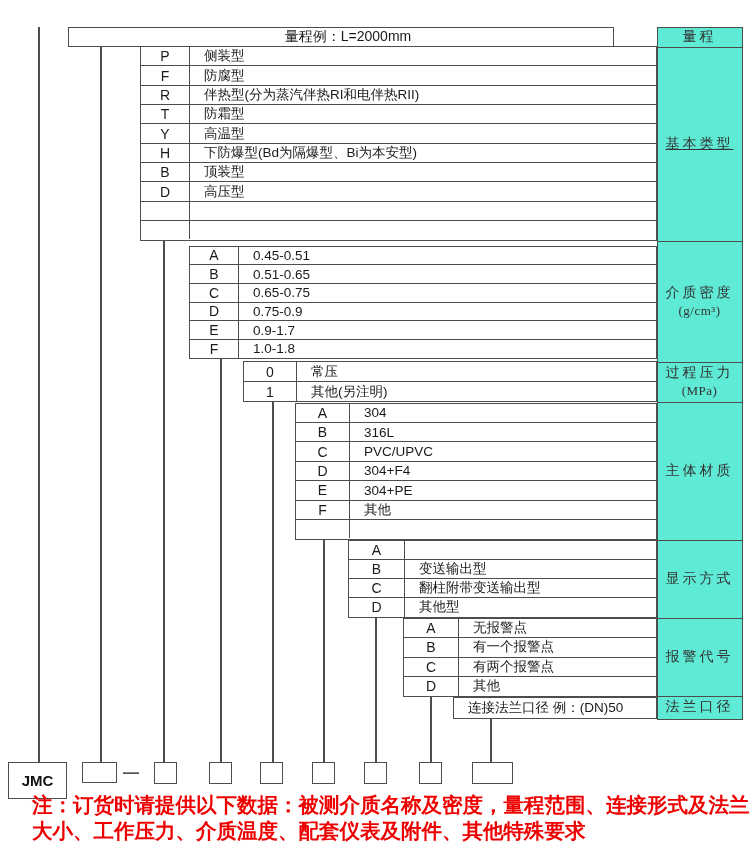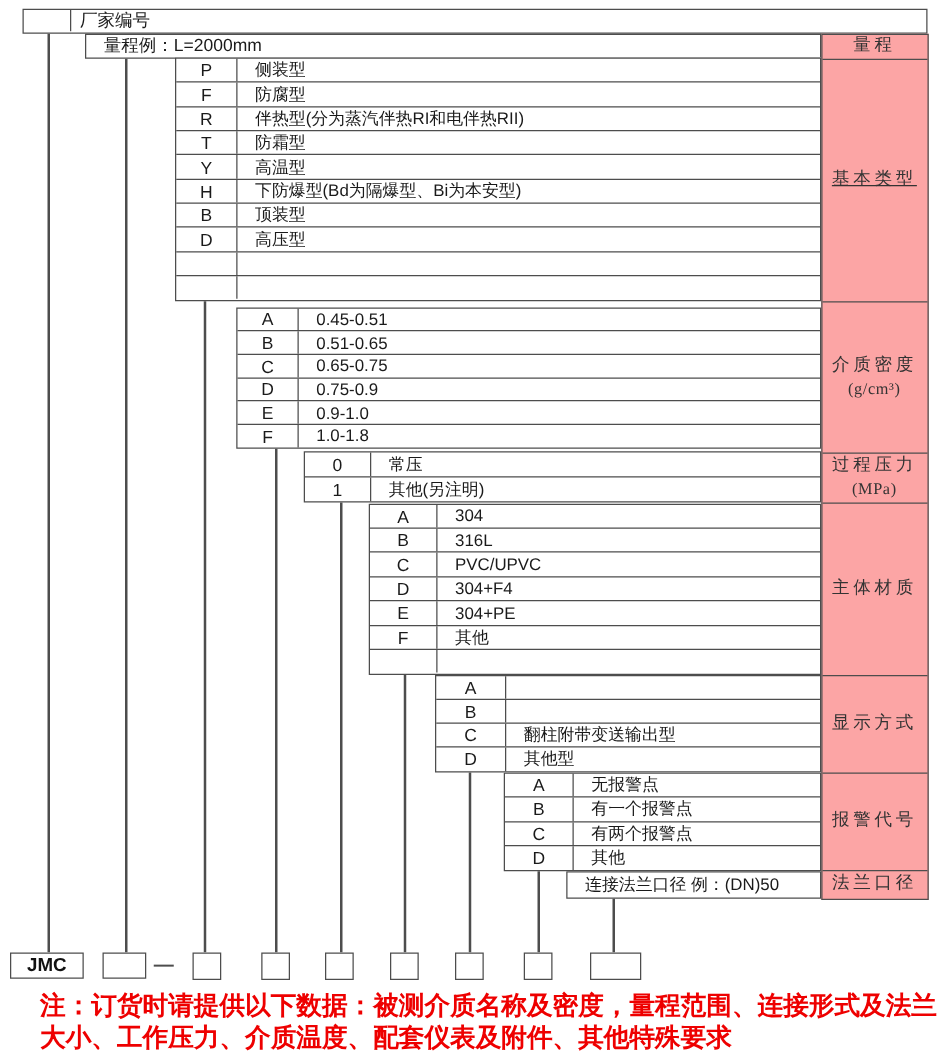--- a/index.html
+++ b/index.html
@@ -7,44 +7,40 @@
   .stage{position:relative;width:750px;height:845px;background:#fff;overflow:hidden;}
   .abs{position:absolute;box-sizing:border-box;}
   .box{border:1.5px solid #4d4d4d;}
   .sec{border:1.5px solid #4d4d4d;display:flex;flex-direction:column;background:#fff;}
   .row{flex:1;display:flex;align-items:stretch;border-top:1.5px solid #4d4d4d;min-height:0;}
   .row:first-child{border-top:none;}
   .code{display:flex;align-items:center;justify-content:center;border-right:1.5px solid #4d4d4d;
         font-size:14px;color:#1a1a1a;flex:0 0 auto;}
   .desc{flex:1;display:flex;align-items:center;padding-left:14px;font-size:13.5px;color:#1a1a1a;
         white-space:nowrap;overflow:hidden;}
-  .labelcol{border:1.5px solid #4d4d4d;display:flex;flex-direction:column;background:#fca5a5;}
+  .labelcol{border:1.5px solid #4d4d4d;display:flex;flex-direction:column;background:#5eead4;}
   .labelcell{display:flex;flex-direction:column;align-items:center;justify-content:center;
         border-top:1.5px solid #4d4d4d;font-family:"Liberation Serif",serif;font-size:14px;
         letter-spacing:3px;color:#333;text-align:center;box-sizing:border-box;flex:0 0 auto;line-height:18px;}
   .labelcell:first-child{border-top:none;}
   .labelcell .sub{letter-spacing:0.5px;font-size:13px;}
   .vline{background:#4d4d4d;width:1.5px;}
   .topline{font-size:14px;color:#1a1a1a;display:flex;align-items:center;}
   .mbox{border:1.5px solid #4d4d4d;background:#fff;}
   .jmc{display:flex;align-items:center;justify-content:center;font-weight:bold;font-size:15px;color:#111;}
   .dash{display:flex;align-items:center;justify-content:center;color:#4d4d4d;font-size:16px;font-weight:bold;}
   .note{color:#ee0000;font-weight:bold;font-size:20.5px;line-height:26px;white-space:nowrap;margin-left:24px;}
 </style>
 </head>
 <body>
 
 <div class="stage">
 
-  <div class="abs box topline" style="left:18px;top:7px;width:724px;height:20px;">
-    <div class="abs vline" style="left:36.5px;top:0;height:17px;"></div>
-    <span style="margin-left:45px;">厂家编号</span>
-  </div>
-
-  <div class="abs box topline" style="left:68px;top:26.5px;width:589px;height:20.5px;">
+
+  <div class="abs box topline" style="left:68px;top:26.5px;width:546px;height:20.5px;justify-content:center;">
     <span style="margin-left:14px;">量程例：L=2000mm</span>
   </div>
 
   <div class="abs sec" style="left:140px;top:46px;width:517px;height:194.5px;">
     <div class="row">
         <div class="code" style="width:48px;">P</div>
         <div class="desc">侧装型</div>
       </div>
     <div class="row">
         <div class="code" style="width:48px;">F</div>
@@ -96,21 +92,21 @@
     <div class="row">
         <div class="code" style="width:48px;">C</div>
         <div class="desc">0.65-0.75</div>
       </div>
     <div class="row">
         <div class="code" style="width:48px;">D</div>
         <div class="desc">0.75-0.9</div>
       </div>
     <div class="row">
         <div class="code" style="width:48px;">E</div>
-        <div class="desc">0.9-1.0</div>
+        <div class="desc">0.9-1.7</div>
       </div>
     <div class="row">
         <div class="code" style="width:48px;">F</div>
         <div class="desc">1.0-1.8</div>
       </div>
   </div>
 
   <div class="abs sec" style="left:243px;top:361px;width:414px;height:41px;">
     <div class="row">
         <div class="code" style="width:52px;">0</div>
@@ -152,20 +148,21 @@
         <div class="desc"></div>
       </div>
   </div>
 
   <div class="abs sec" style="left:348px;top:539.5px;width:309px;height:78px;">
     <div class="row">
         <div class="code" style="width:55px;">A</div>
       </div>
     <div class="row">
         <div class="code" style="width:55px;">B</div>
+        <div class="desc">变送输出型</div>
       </div>
     <div class="row">
         <div class="code" style="width:55px;">C</div>
         <div class="desc">翻柱附带变送输出型</div>
       </div>
     <div class="row">
         <div class="code" style="width:55px;">D</div>
         <div class="desc">其他型</div>
       </div>
   </div>
@@ -215,21 +212,21 @@
   <div class="abs vline" style="left:38px;top:26.5px;height:735.5px;"></div>
   <div class="abs vline" style="left:100px;top:47px;height:715px;"></div>
   <div class="abs vline" style="left:163px;top:240.5px;height:521.5px;"></div>
   <div class="abs vline" style="left:220px;top:358.5px;height:403.5px;"></div>
   <div class="abs vline" style="left:272px;top:402px;height:360px;"></div>
   <div class="abs vline" style="left:323px;top:539.5px;height:222.5px;"></div>
   <div class="abs vline" style="left:375px;top:617.5px;height:144.5px;"></div>
   <div class="abs vline" style="left:430px;top:696.5px;height:65.5px;"></div>
   <div class="abs vline" style="left:490px;top:718.5px;height:43.5px;"></div>
 
-  <div class="abs mbox jmc" style="left:8px;top:762px;width:59px;height:21px;">JMC</div>
+  <div class="abs mbox jmc" style="left:8px;top:762px;width:59px;height:37px;">JMC</div>
   <div class="abs mbox" style="left:82px;top:762px;width:35px;height:21px;"></div>
   <div class="abs dash" style="left:119px;top:762px;width:24px;height:21px;">—</div>
   <div class="abs mbox" style="left:154px;top:762px;width:23px;height:22px;"></div>
   <div class="abs mbox" style="left:209px;top:762px;width:23px;height:22px;"></div>
   <div class="abs mbox" style="left:260px;top:762px;width:23px;height:22px;"></div>
   <div class="abs mbox" style="left:312px;top:762px;width:23px;height:22px;"></div>
   <div class="abs mbox" style="left:364px;top:762px;width:23px;height:22px;"></div>
   <div class="abs mbox" style="left:419px;top:762px;width:23px;height:22px;"></div>
   <div class="abs mbox" style="left:472px;top:762px;width:41px;height:22px;"></div>
 

